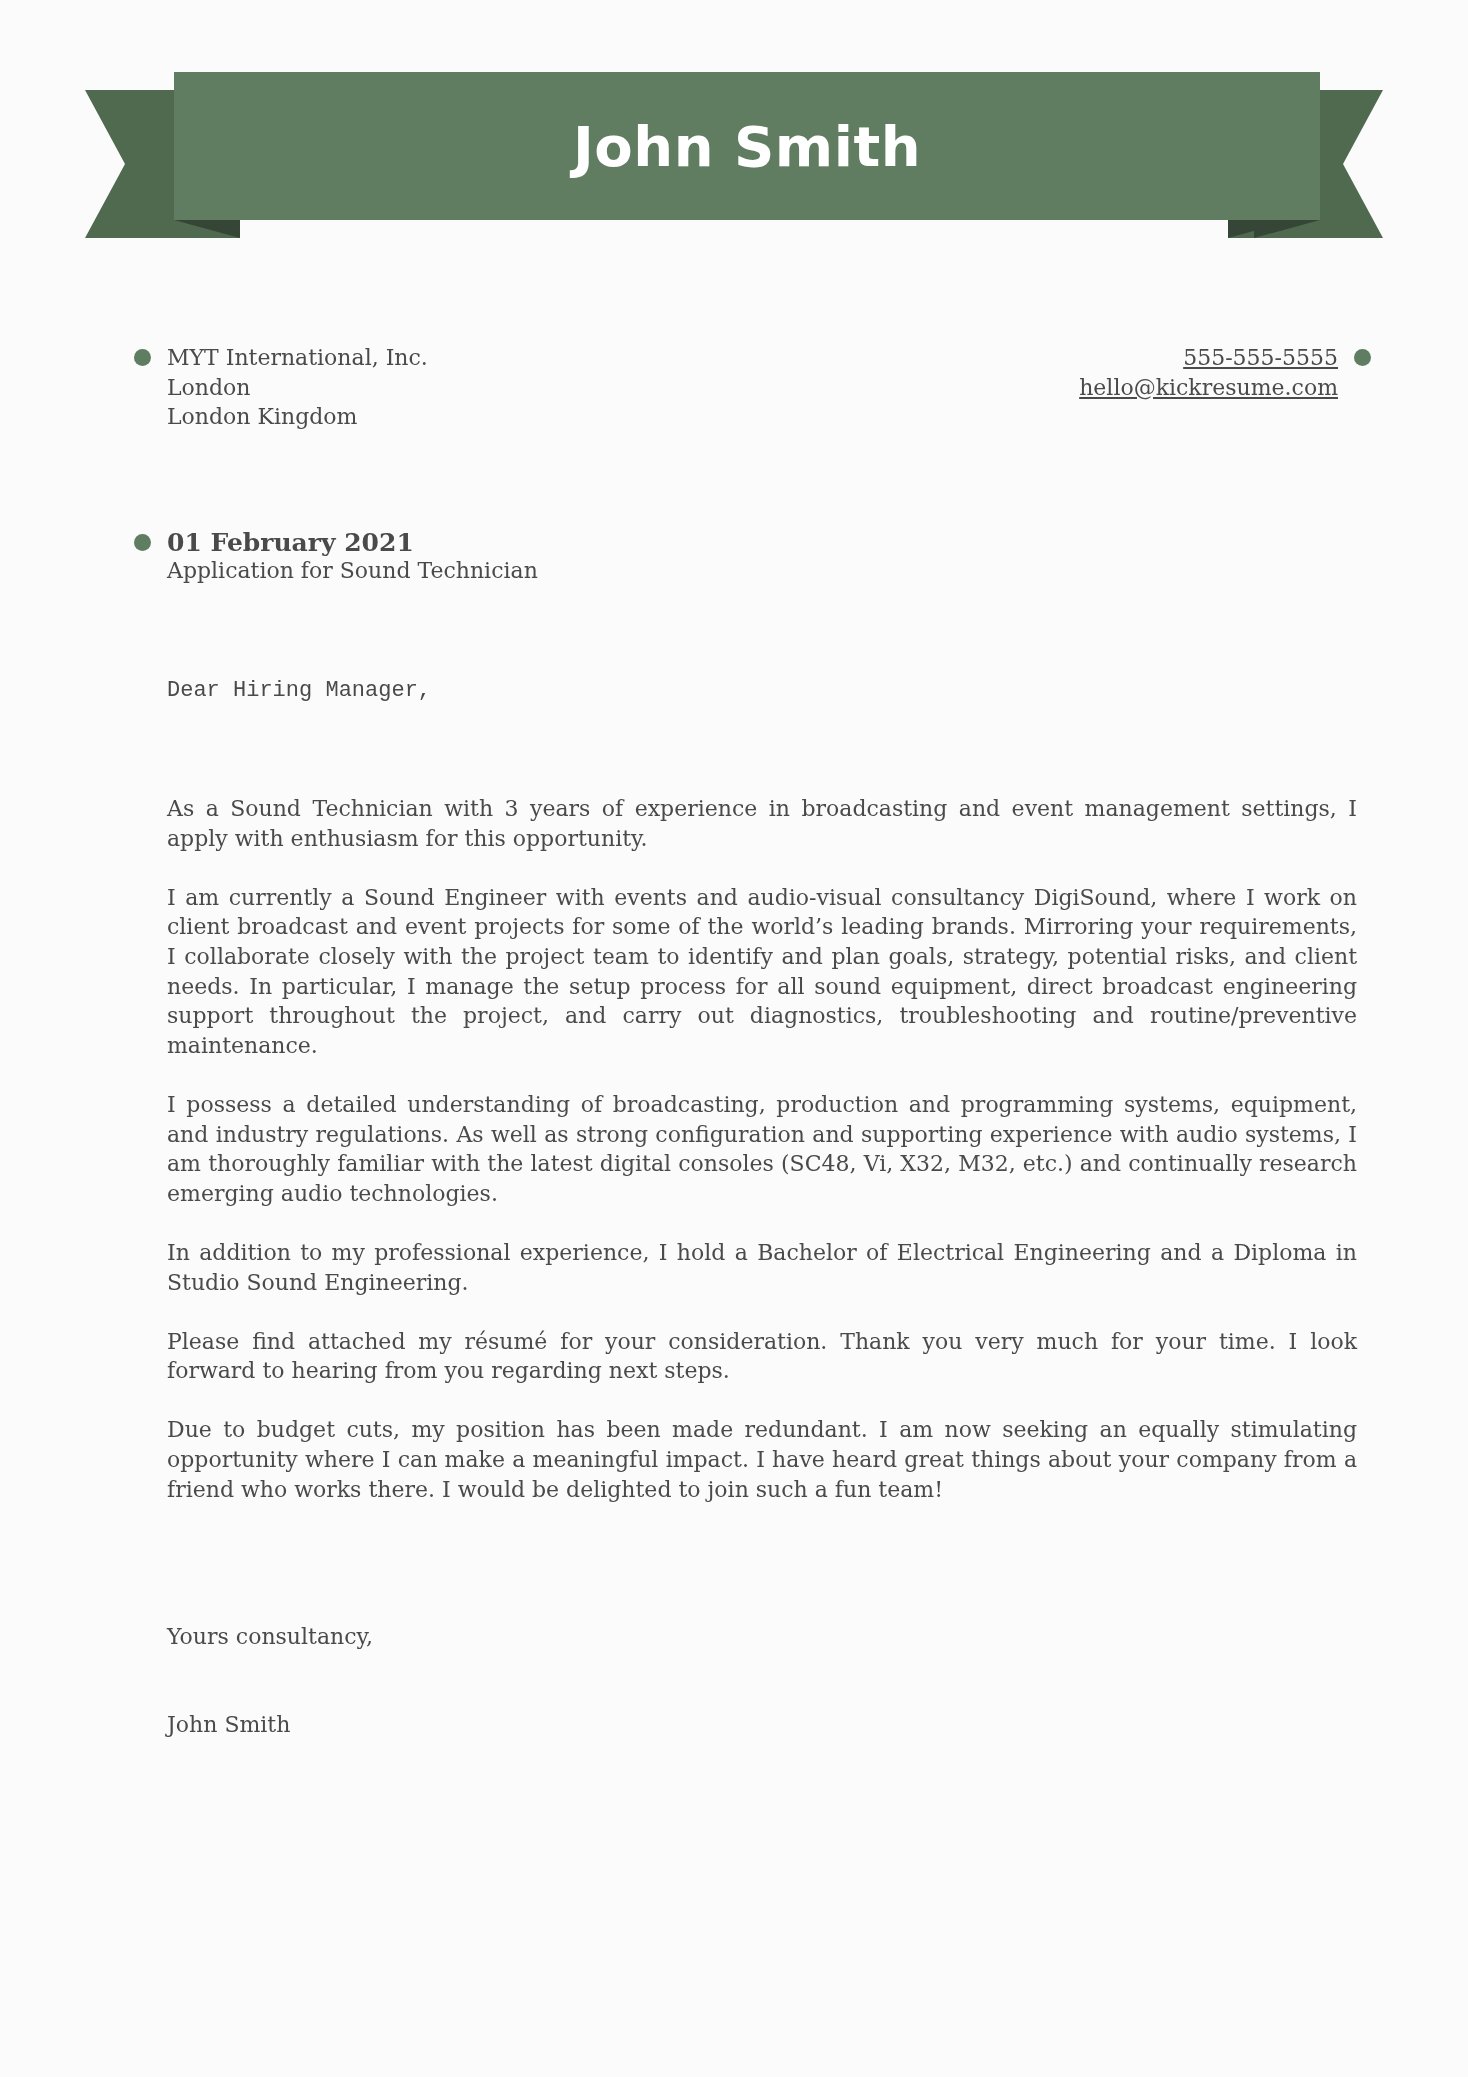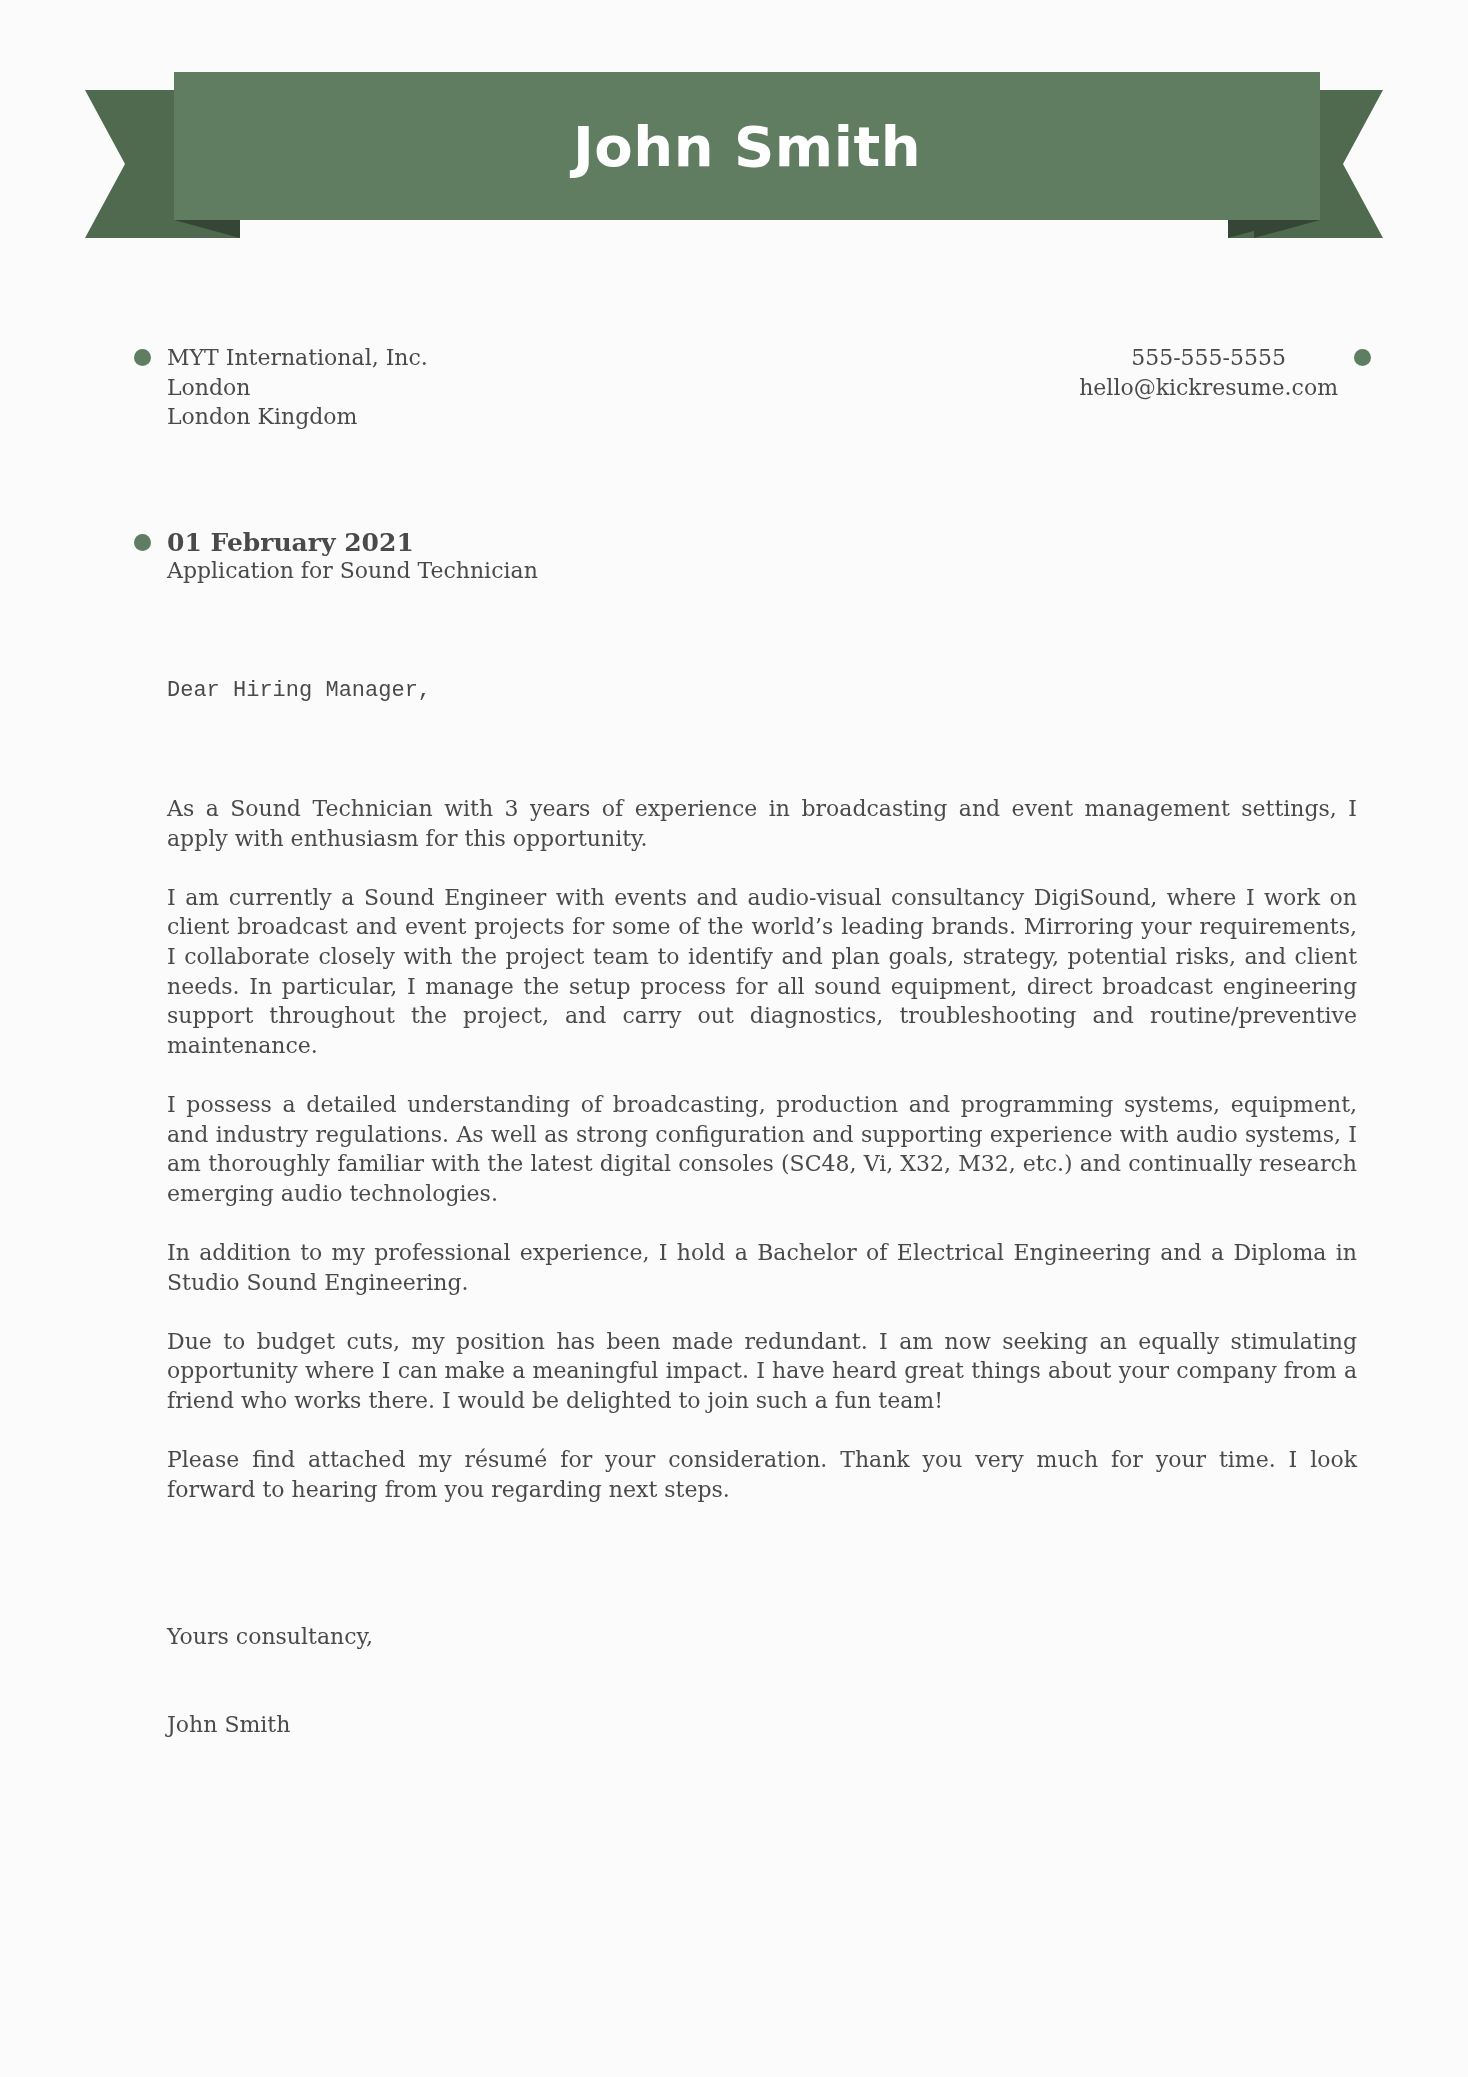--- a/index.html
+++ b/index.html
@@ -18,21 +18,21 @@
       display: flex; align-items: center; justify-content: center;
       font-family: "DejaVu Sans", "Liberation Sans", sans-serif;
       font-weight: bold; font-size: 56px; color: #ffffff; letter-spacing: 0.5px;
     }
     .dot {
       position: absolute; width: 17px; height: 17px; border-radius: 50%;
       background: #5f7d60;
     }
     .block { position: absolute; font-size: 22px; line-height: 29.5px; }
     .recipient { left: 167px; top: 343px; }
-    .contact { right: 130px; top: 343px; text-align: center; }
+    .contact { right: 130px; top: 343px; text-align: right; text-decoration: underline; }
     .meta { left: 167px; top: 529px; }
     .meta .date { font-weight: bold; font-size: 25px; line-height: 27px; }
     .salutation { left: 167px; top: 676px; font-family: Liberation Mono, monospace; }
     .body-text {
       position: absolute; left: 167px; top: 794px; width: 1190px;
       font-size: 22px; line-height: 29.6px; text-align: justify;
     }
     .body-text p { margin: 0 0 29.6px 0; }
     .closing { left: 167px; top: 1622px; }
     .signature { left: 167px; top: 1710px; }
@@ -77,18 +77,18 @@
   <span class="line">Application for Sound Technician</span>
 </div>
 
 <div class="block salutation">Dear Hiring Manager,</div>
 
 <div class="body-text">
   <p>As a Sound Technician with 3 years of experience in broadcasting and event management settings, I apply with enthusiasm for this opportunity.</p>
   <p>I am currently a Sound Engineer with events and audio-visual consultancy DigiSound, where I work on client broadcast and event projects for some of the world’s leading brands. Mirroring your requirements, I collaborate closely with the project team to identify and plan goals, strategy, potential risks, and client needs. In particular, I manage the setup process for all sound equipment, direct broadcast engineering support throughout the project, and carry out diagnostics, troubleshooting and routine/preventive maintenance.</p>
   <p>I possess a detailed understanding of broadcasting, production and programming systems, equipment, and industry regulations. As well as strong configuration and supporting experience with audio systems, I am thoroughly familiar with the latest digital consoles (SC48, Vi, X32, M32, etc.) and continually research emerging audio technologies.</p>
   <p>In addition to my professional experience, I hold a Bachelor of Electrical Engineering and a Diploma in Studio Sound Engineering.</p>
+  <p>Please find attached my résumé for your consideration. Thank you very much for your time. I look forward to hearing from you regarding next steps.</p>
   <p>Due to budget cuts, my position has been made redundant. I am now seeking an equally stimulating opportunity where I can make a meaningful impact. I have heard great things about your company from a friend who works there. I would be delighted to join such a fun team!</p>
-  <p>Please find attached my résumé for your consideration. Thank you very much for your time. I look forward to hearing from you regarding next steps.</p>
 </div>
 
 <div class="block closing">Yours consultancy,</div>
 <div class="block signature">John Smith</div>
 
 </body></html>

